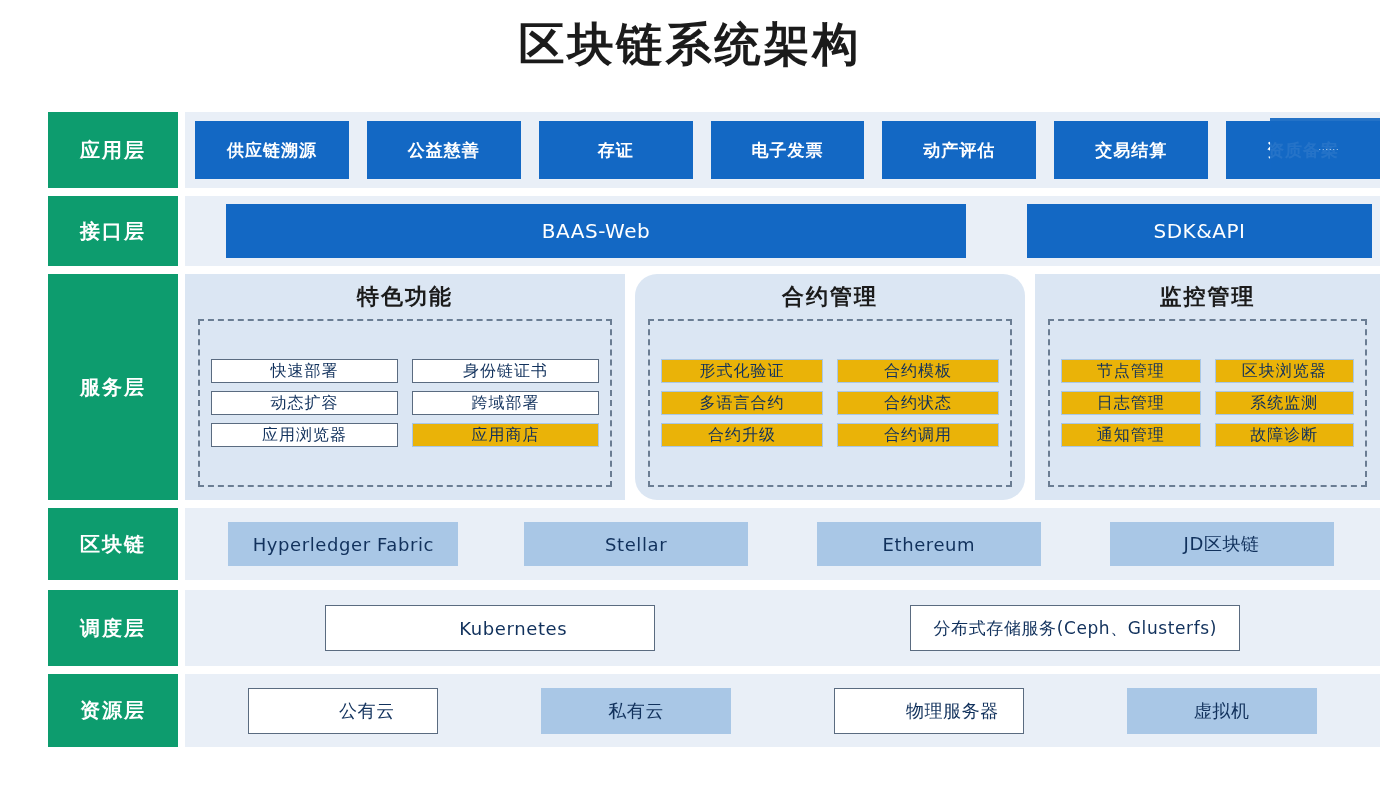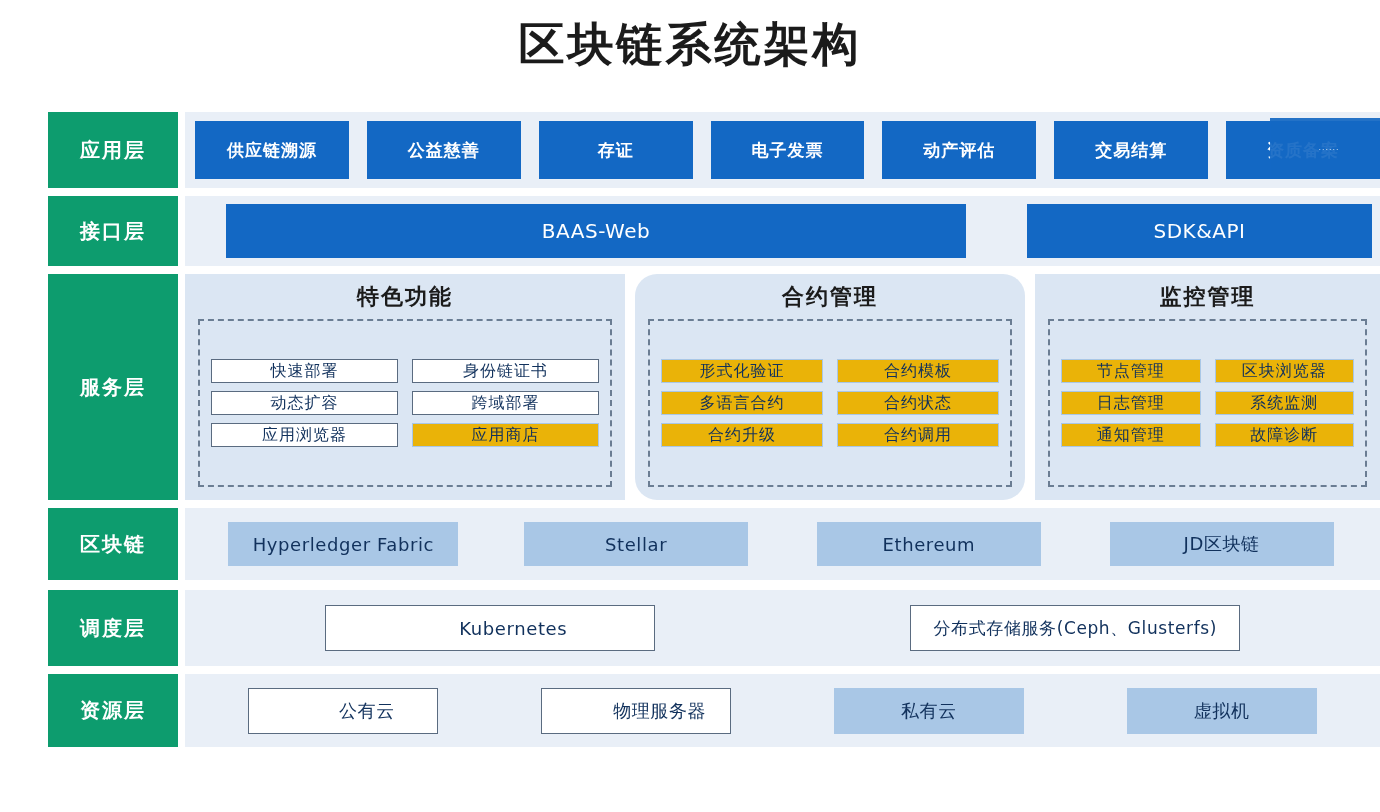--- a/index.html
+++ b/index.html
@@ -302,25 +302,25 @@
   </div>
 
   <div class="row row-res">
     <div class="layer-label">资源层</div>
     <div class="panel chip-panel">
       <div class="chip-row">
         <div class="chip-cell">
             <div class="chip outline res-chip">公有云</div>
           </div>
         <div class="chip-cell">
+            <div class="chip filled res-chip">私有云</div>
+          </div>
+        <div class="chip-cell">
             <div class="chip outline res-chip">物理服务器</div>
           </div>
         <div class="chip-cell">
-            <div class="chip filled res-chip">私有云</div>
-          </div>
-        <div class="chip-cell">
             <div class="chip filled res-chip">虚拟机</div>
           </div>
       </div>
     </div>
   </div>
 
 </div>
 
 </body></html>

